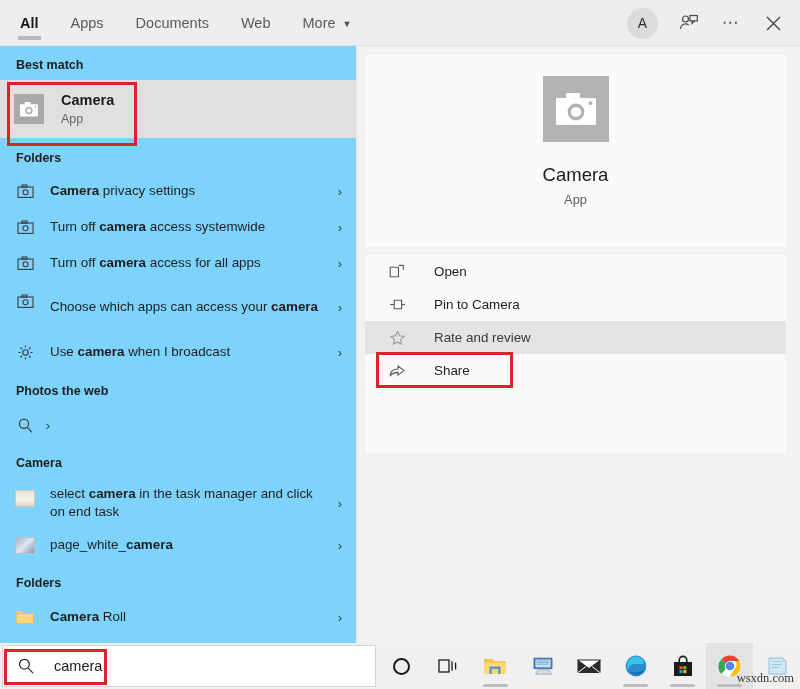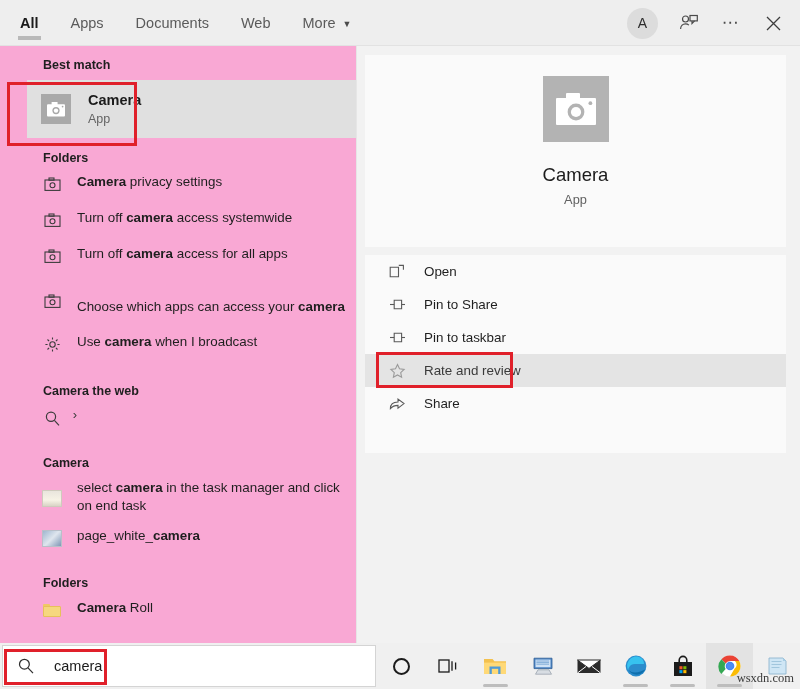--- a/index.html
+++ b/index.html
@@ -63,23 +63,22 @@
     display: flex; align-items: center; justify-content: center;
     font-size: 14px; color: #2d2d2d;
   }
   .topicon { width: 22px; height: 22px; color: #4a4a4a; display:flex; align-items:center; justify-content:center;}
   .dots { font-size: 17px; letter-spacing: 1.5px; color:#4a4a4a; line-height: 8px; }
 
   
   .leftpane {
     position: absolute; left: 0; top: 46px;
     width: 356px; height: 597px;
-    background: #f9a8d4;
+    background: #7dd3fc;
     overflow: hidden;
-    padding-left: 27px;
   }
   .divider-v {
     position: absolute; left: 356px; top: 46px;
     width: 1px; height: 597px; background: #e6e6e6;
   }
   .group-head {
     font-size: 12.5px; font-weight: bold; color: #1f1f1f;
     padding: 0 0 0 16px;
   }
 
@@ -94,21 +93,21 @@
     width: 30px; height: 30px; background: #a9a9a9;
     display:flex; align-items:center; justify-content:center;
     flex: 0 0 auto;
   }
   .bm-text { margin-left: 17px; }
   .bm-title { font-size: 14.5px; font-weight: bold; color: #1b1b1b; line-height: 17px; }
   .bm-sub { font-size: 12.5px; color: #646464; line-height: 16px; margin-top: 2px; }
 
   .row {
     position: relative;
-    display: flex; align-items: flex-start;
+    display: flex; align-items: center;
     min-height: 36px;
     padding: 0 14px 0 14px;
   }
   .row .ricon {
     flex: 0 0 22px; width: 22px; height: 22px;
     display:flex; align-items:center; justify-content:center;
     color: #3c3c3c;
   }
   .row .rlabel {
     flex: 1 1 auto;
@@ -176,21 +175,21 @@
     display: flex; align-items: center;
     padding-left: 22px;
   }
   .act-row.hover { background: #e4e4e4; }
   .act-ico {
     flex: 0 0 20px; width: 20px; height: 20px;
     display:flex; align-items:center; justify-content:center;
     color: #595959;
   }
   .act-label {
-    font-size: 13.4px; color: #1f1f1f; margin-left: 17px;
+    font-size: 13.4px; color: #1f1f1f; margin-left: 27px;
   }
   .act-row.hover .act-ico { color: #8a8a8a; }
   .act-row.hover .act-label { color: #3a3a3a; }
 
   .scroll-track {
     position: absolute; right: 0; top: 0;
     width: 6px; height: 597px; background: #f2f2f2;
   }
 
   
@@ -388,21 +387,21 @@
           <g stroke="#3c3c3c" stroke-width="1.1" fill="none">
             <path d="M8.5 1.4v2.2M8.5 13.4v2.2M1.4 8.5h2.2M13.4 8.5h2.2M3.5 3.5l1.6 1.6M11.9 11.9l1.6 1.6M13.5 3.5l-1.6 1.6M5.1 11.9l-1.6 1.6"></path>
           </g>
         </svg>
       </span>
       <span class="rlabel"><span>Use </span><b>camera</b><span> when I broadcast</span></span>
       <span class="rchev">›</span>
     </div>
 
     <div style="height:13px"></div>
-    <div class="group-head">Camera the web</div>
+    <div class="group-head">Photos the web</div>
     <div style="height:9px"></div>
 
     <div class="row" style="height:34px">
       <span class="ricon">
         <svg width="17" height="17" viewBox="0 0 17 17">
             <circle cx="7" cy="6.8" r="4.6" fill="none" stroke="#3c3c3c" stroke-width="1.2"></circle>
             <path d="M10.4 10.4 L15 15.4" stroke="#3c3c3c" stroke-width="1.2" fill="none"></path>
           </svg>
       </span>
       <span class="rchev">›</span>
@@ -474,33 +473,23 @@
       </div>
 
       <div class="act-row">
         <span class="act-ico">
           <svg width="17" height="15" viewBox="0 0 17 15">
               <path d="M1 7.5h4.2" stroke="#595959" stroke-width="1.1" fill="none"></path>
               <path d="M5.2 3.2h7.4v8.6H5.2z" fill="none" stroke="#595959" stroke-width="1.1"></path>
               <path d="M12.6 7.5h3.4" stroke="#595959" stroke-width="1.1" fill="none"></path>
             </svg>
         </span>
-        <span class="act-label">Pin to Share</span>
-      </div>
-
-      <div class="act-row">
-        <span class="act-ico">
-          <svg width="17" height="15" viewBox="0 0 17 15">
-              <path d="M1 7.5h4.2" stroke="#595959" stroke-width="1.1" fill="none"></path>
-              <path d="M5.2 3.2h7.4v8.6H5.2z" fill="none" stroke="#595959" stroke-width="1.1"></path>
-              <path d="M12.6 7.5h3.4" stroke="#595959" stroke-width="1.1" fill="none"></path>
-            </svg>
-        </span>
-        <span class="act-label">Pin to taskbar</span>
-      </div>
+        <span class="act-label">Pin to Camera</span>
+      </div>
+
 
 
       <div class="act-row hover">
         <span class="act-ico">
           <svg width="17" height="16" viewBox="0 0 17 16">
               <path d="M8.5 1.6l2 4.2 4.6.6-3.4 3.2.9 4.6-4.1-2.3-4.1 2.3.9-4.6L1.9 6.4l4.6-.6z" fill="none" stroke="#9a9a9a" stroke-width="1.1"></path>
             </svg>
         </span>
         <span class="act-label">Rate and review</span>
       </div>

